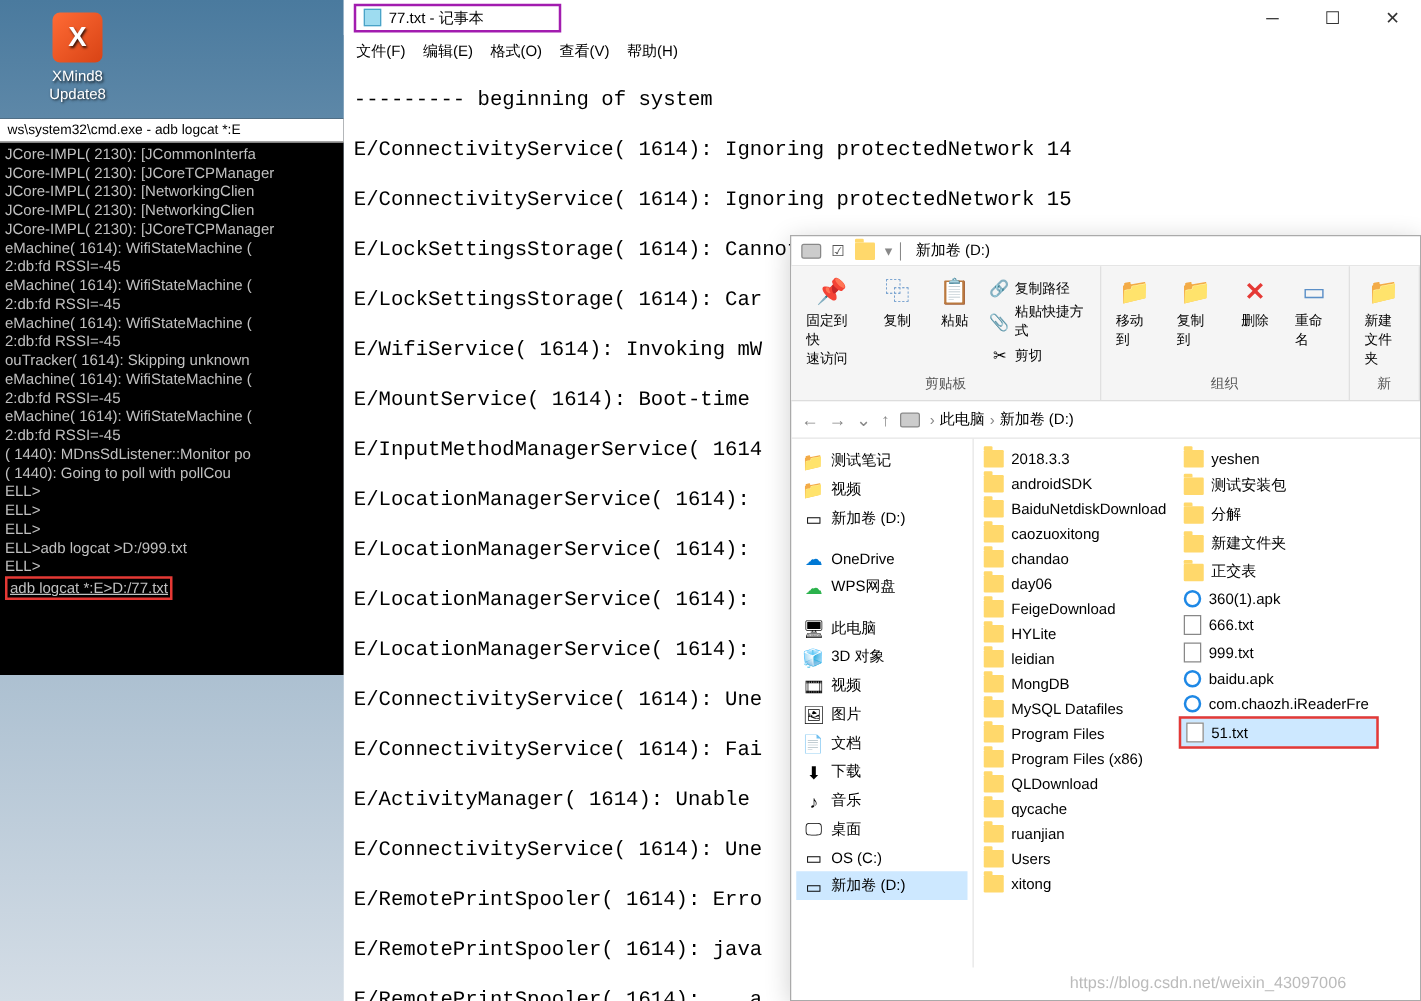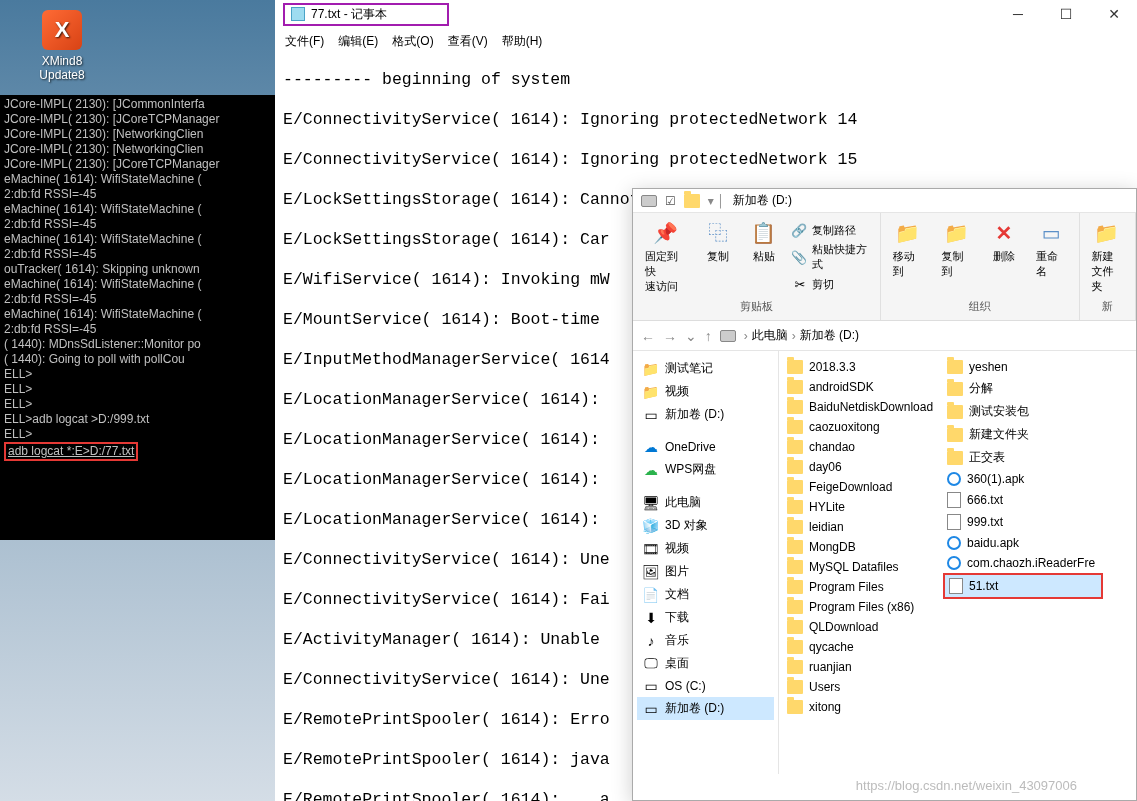--- a/index.html
+++ b/index.html
@@ -61,20 +61,21 @@
     <div class="car-hint"></div>
   </div>
 
 <div class="desktop-icon">
   <div class="ico"></div>
   <div style="white-space:pre-line">XMind8
 Update8</div>
 </div>
 
 <div class="cmd-window">
+  <div class="cmd-title">ws\system32\cmd.exe - adb  logcat *:E</div>
   <div class="cmd-body" id="cmd-body"><div>JCore-IMPL( 2130): [JCommonInterfa</div><div>JCore-IMPL( 2130): [JCoreTCPManager</div><div>JCore-IMPL( 2130): [NetworkingClien</div><div>JCore-IMPL( 2130): [NetworkingClien</div><div>JCore-IMPL( 2130): [JCoreTCPManager</div><div>eMachine( 1614): WifiStateMachine (</div><div>2:db:fd RSSI=-45</div><div>eMachine( 1614): WifiStateMachine (</div><div>2:db:fd RSSI=-45</div><div>eMachine( 1614): WifiStateMachine (</div><div>2:db:fd RSSI=-45</div><div>ouTracker( 1614): Skipping unknown </div><div>eMachine( 1614): WifiStateMachine (</div><div>2:db:fd RSSI=-45</div><div>eMachine( 1614): WifiStateMachine (</div><div>2:db:fd RSSI=-45</div><div>( 1440): MDnsSdListener::Monitor po</div><div>( 1440): Going to poll with pollCou</div><div></div><div>ELL&gt;</div><div>ELL&gt;</div><div>ELL&gt;</div><div>ELL&gt;adb logcat &gt;D:/999.txt</div><div>ELL&gt;</div><div><span class="cmd-highlight">adb logcat *:E&gt;D:/77.txt</span></div></div>
 </div>
 
 <div class="notepad">
   <div class="np-titlebar">
     <div class="np-title-box">
       <div class="np-icon"></div>
       <span>77.txt - 记事本</span>
     </div>
     <div class="np-winbtns">
@@ -337,25 +338,25 @@
             <span>xitong</span>
           </div>
         </div>
       <div class="file-col" id="files-col2">
           <div class="file-item">
             <span class="folder-ico"></span>
             <span>yeshen</span>
           </div>
           <div class="file-item">
             <span class="folder-ico"></span>
+            <span>测试安装包</span>
+          </div>
+          <div class="file-item">
+            <span class="folder-ico"></span>
             <span>分解</span>
-          </div>
-          <div class="file-item">
-            <span class="folder-ico"></span>
-            <span>测试安装包</span>
           </div>
           <div class="file-item">
             <span class="folder-ico"></span>
             <span>新建文件夹</span>
           </div>
           <div class="file-item">
             <span class="folder-ico"></span>
             <span>正交表</span>
           </div>
           <div class="file-item">

